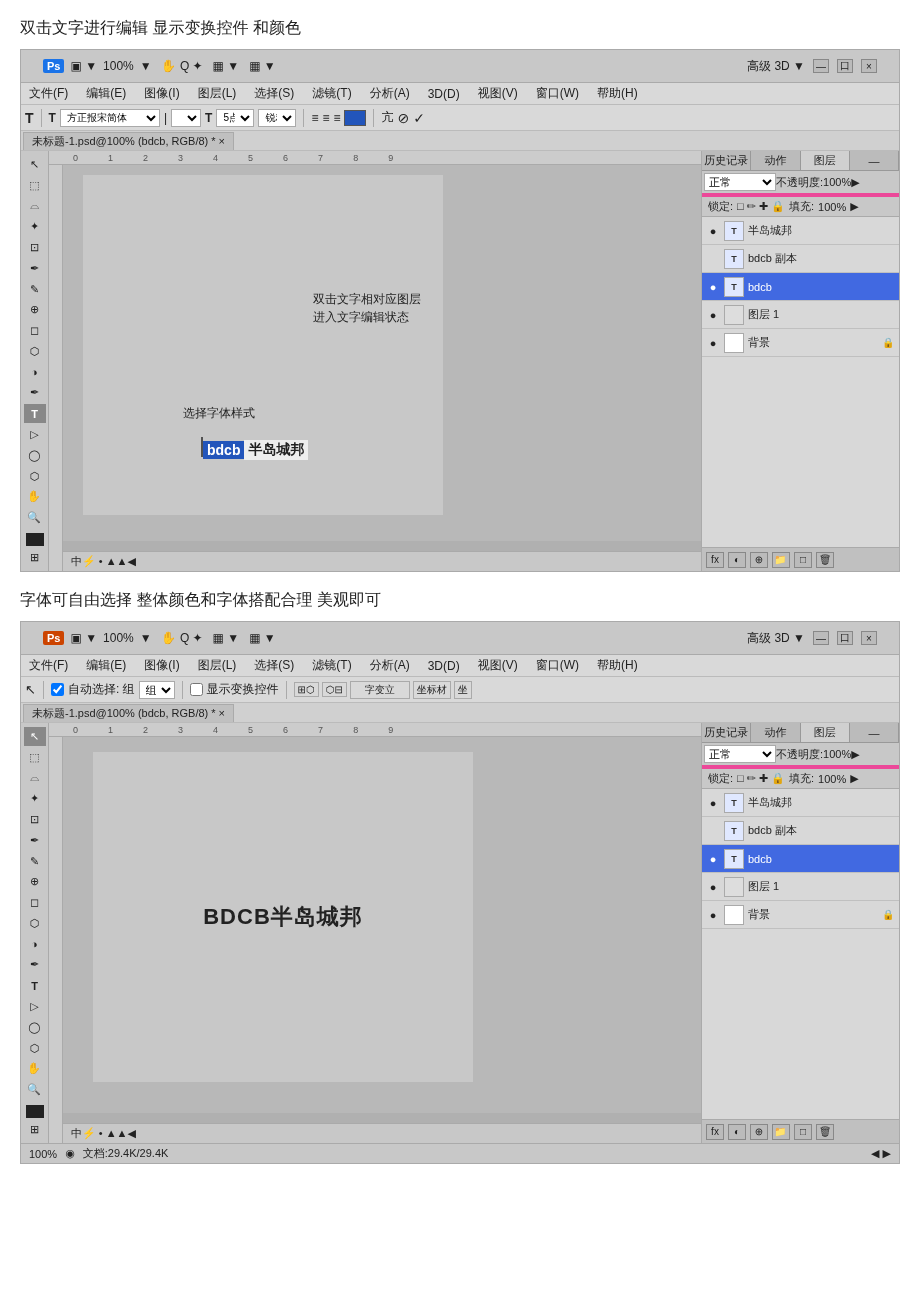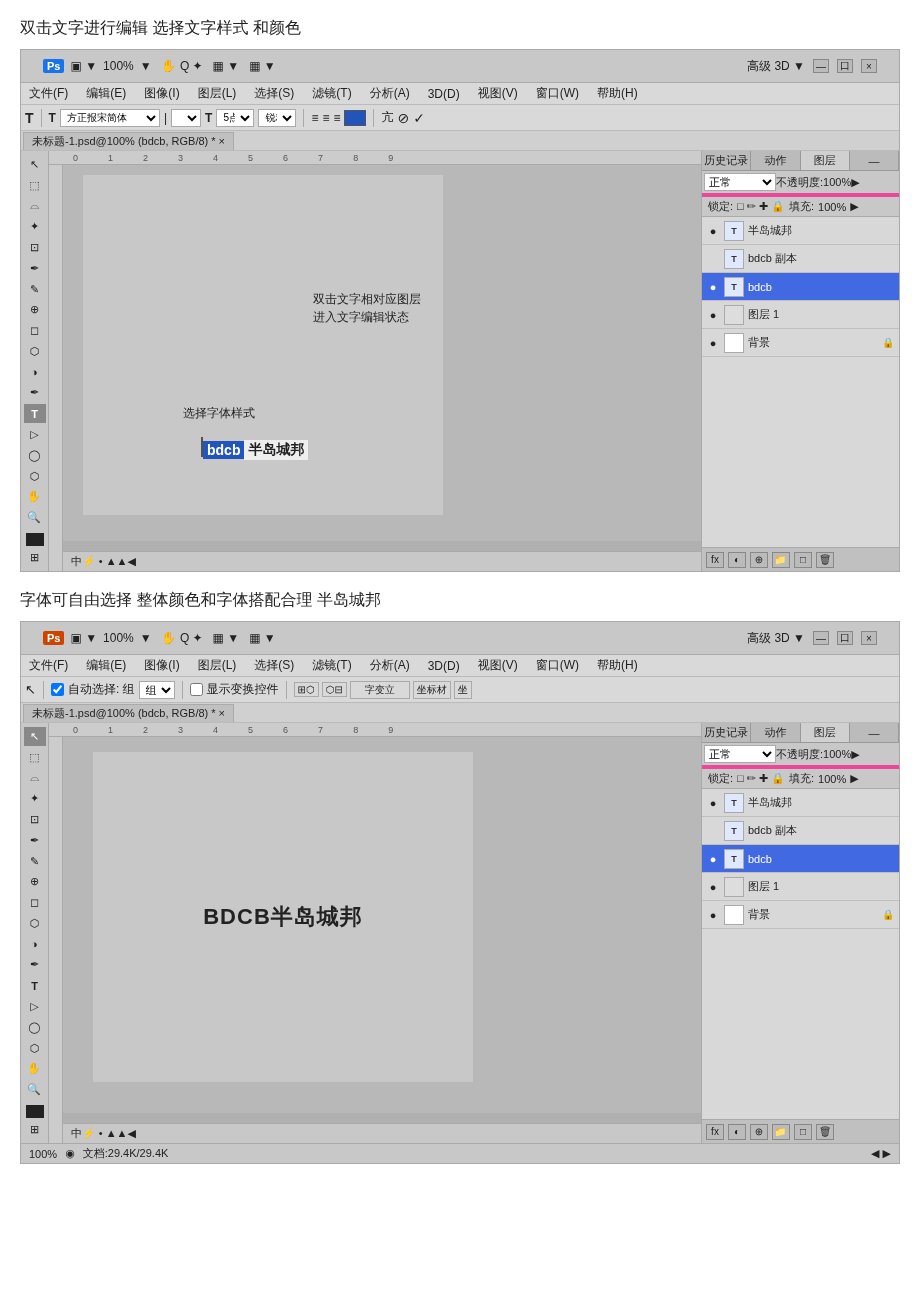--- a/index.html
+++ b/index.html
@@ -396,21 +396,21 @@
       display: flex;
       gap: 30px;
       padding-left: 10px;
     }
   </style>
 </head>
 <body>
 
 <div class="page-wrapper">
 
-  <div class="section-title">双击文字进行编辑  选择文字样式  和颜色</div>
+  <div class="section-title">双击文字进行编辑  显示变换控件  和颜色</div>
 
   <div class="ps-window">
 
     <div class="ps-titlebar">
       <div class="ps-titlebar-left">
         <span class="ps-logo">Ps</span>
         <span>▣ ▼</span>
         <span>100%</span>
         <span>▼ &nbsp; ✋ Q ✦ &nbsp; ▦ ▼ &nbsp; ▦ ▼</span>
       </div>
@@ -616,21 +616,21 @@
           <span class="ps-panel-footer-btn">⊕</span>
           <span class="ps-panel-footer-btn">📁</span>
           <span class="ps-panel-footer-btn">□</span>
           <span class="ps-panel-footer-btn">🗑</span>
         </div>
       </div>
 
     </div>
   </div>
 
-  <div class="section-title">字体可自由选择  整体颜色和字体搭配合理   半岛城邦</div>
+  <div class="section-title">字体可自由选择  整体颜色和字体搭配合理   美观即可</div>
 
   <div class="ps-window">
 
     <div class="ps-titlebar">
       <div class="ps-titlebar-left">
         <span class="ps-logo" style="background:#cc4400;">Ps</span>
         <span>▣ ▼</span>
         <span>100%</span>
         <span>▼ &nbsp; ✋ Q ✦ &nbsp; ▦ ▼ &nbsp; ▦ ▼</span>
       </div>

